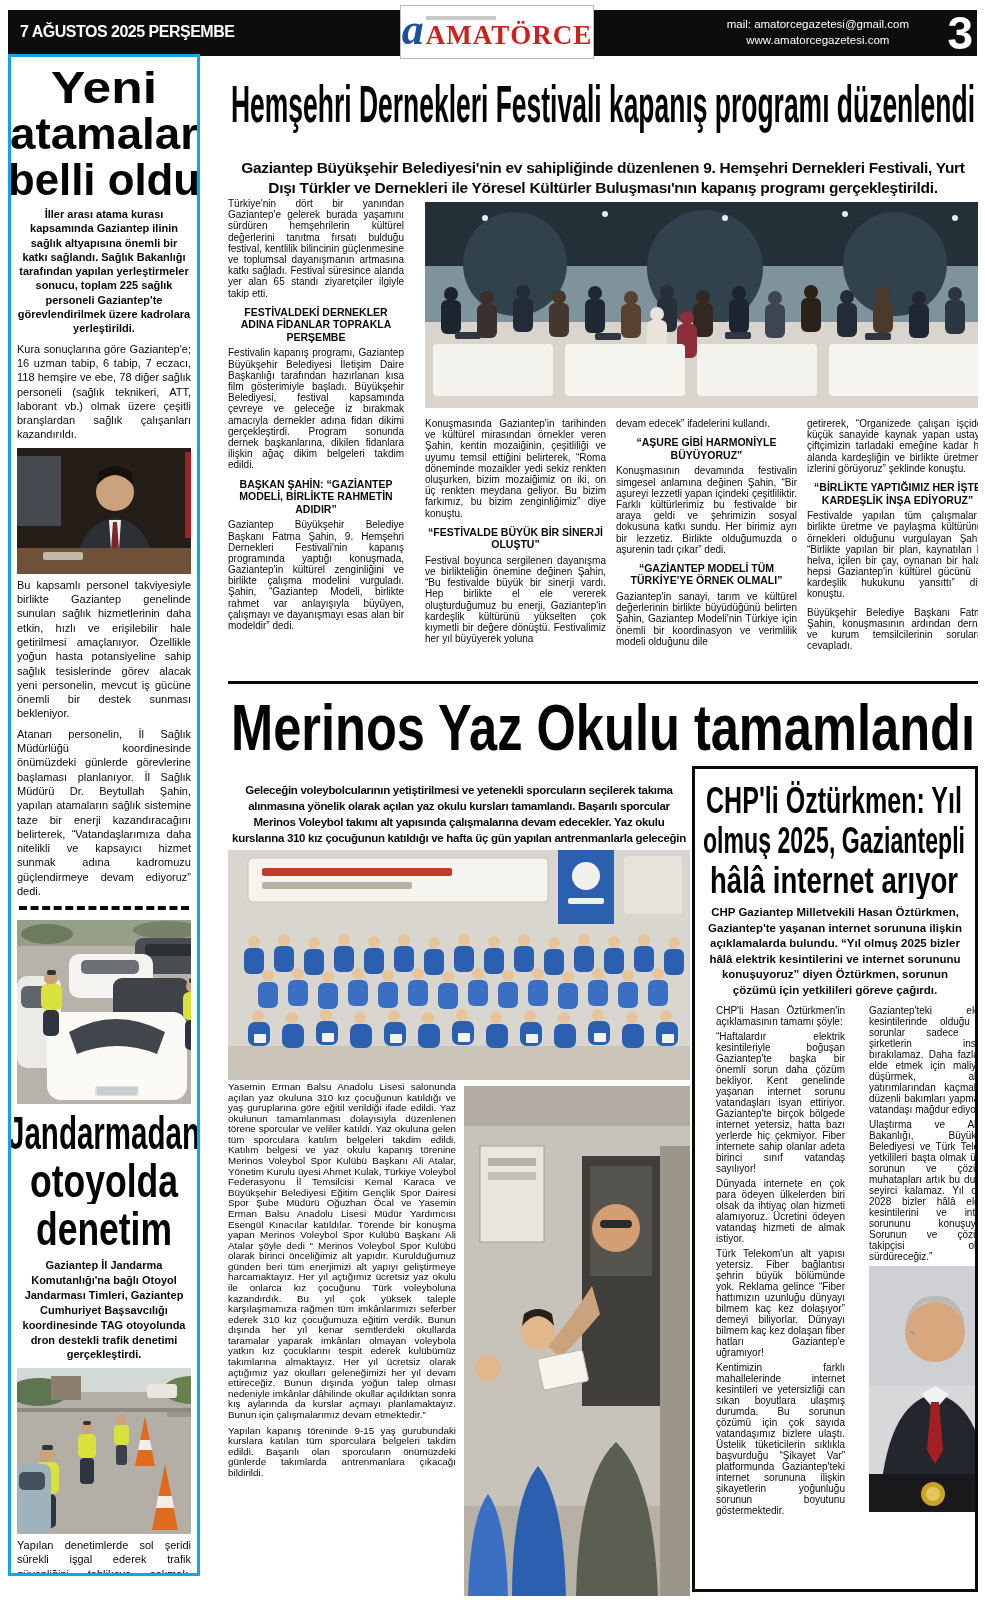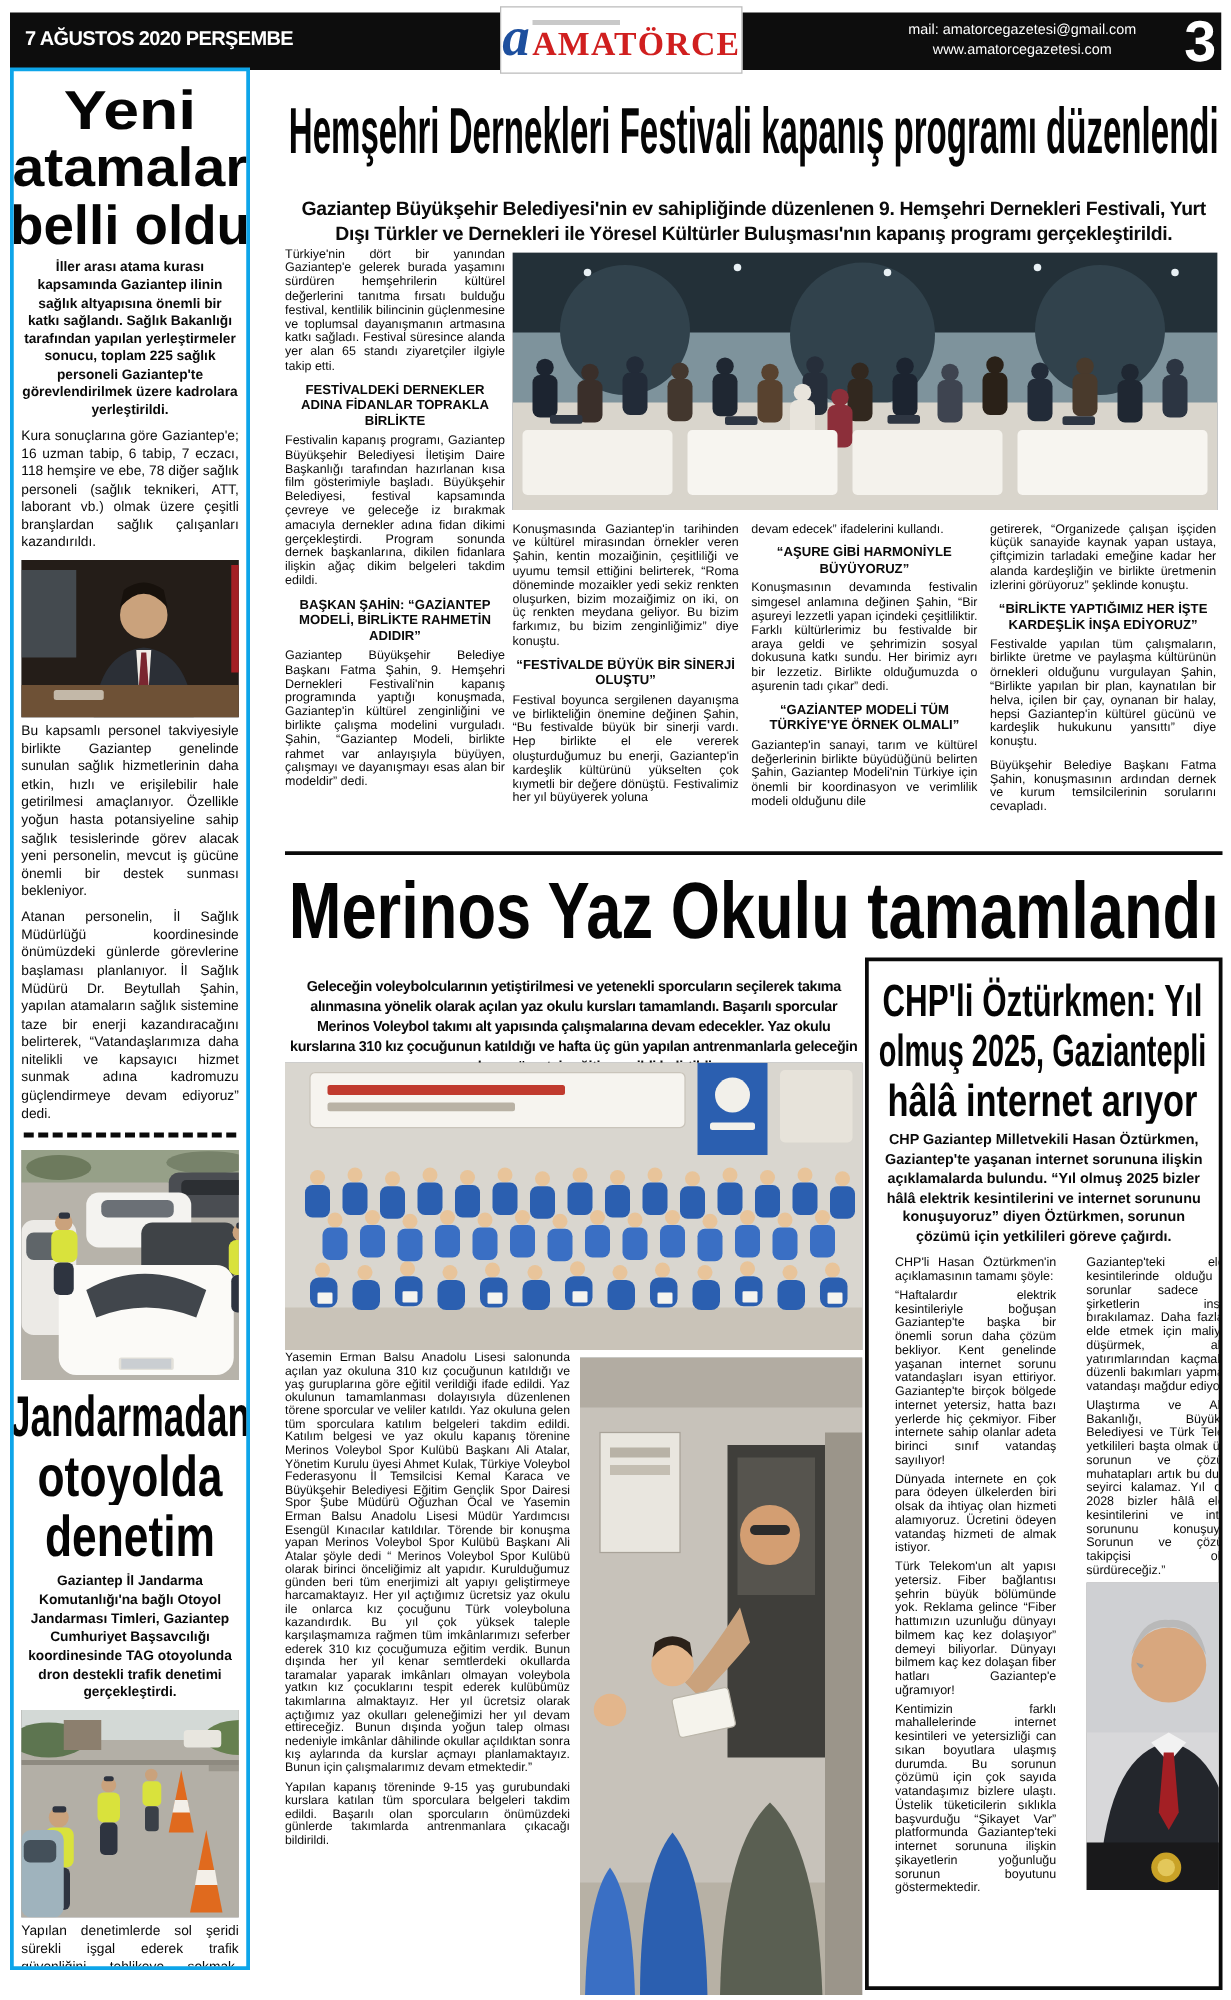--- a/index.html
+++ b/index.html
@@ -31,21 +31,21 @@
   .lead-ital{font-weight:700;font-size:11px;line-height:1.3;text-align:center;margin:4px 0 6px 0;}
   .lead-bold{font-weight:700;font-size:11px;line-height:1.35;text-align:center;margin:6px 0;}
   .lbody{font-size:11px;line-height:1.3;text-align:justify;margin:0 0 6px 0;}
   .dash-div{border-top:4px dashed #0a0a0a;margin:8px 2px 10px 2px;}
   .photo{overflow:hidden;background:#9a9a9a;margin:4px 0;}
   .photo svg{display:block;}
   
   .fest-headline{position:absolute;left:228px;top:72px;}
   .fest-subhead{position:absolute;left:232px;top:142px;width:742px;text-align:center;font-weight:700;
                 font-size:15.5px;letter-spacing:-0.3px;line-height:1.35;}
-  .fest-content{position:absolute;left:228px;top:198px;width:750px;height:480px;display:flex;gap:6px;overflow:hidden;}
+  .fest-content{position:absolute;left:228px;top:198px;width:750px;height:480px;display:flex;gap:21px;overflow:hidden;}
   .fcol{width:176px;flex:none;overflow:hidden;}
   .fest-right{flex:1;display:flex;flex-direction:column;}
   .fest-photo{width:564px;height:206px;flex:none;}
   .fest-cols{display:flex;gap:10px;margin-top:6px;height:266px;overflow:hidden;}
   .fest-cols .fcol{width:181px;}
   .fbody{font-size:10px;line-height:1.12;text-align:justify;margin:0 0 7px 0;}
   .fsub{font-size:10.5px;font-weight:700;text-align:center;line-height:1.2;margin:4px 0 4px 0;}
   .thick-rule{position:absolute;left:228px;top:681px;width:750px;border-top:3px solid #0a0a0a;}
   
   .mer-headline{position:absolute;left:228px;top:688px;}
@@ -65,21 +65,21 @@
   .chp-col{width:129px;flex:none;overflow:hidden;}
   .cbody{font-size:10px;line-height:1.1;text-align:justify;margin:0 0 4px 0;}
   .chp-photo{width:129px;height:246px;margin-top:4px;}
 </style>
 </head>
 <body>
 
 <div class="page">
 
   <header class="masthead">
-    <span class="mast-date">7 AĞUSTOS 2020 PERŞEMBE</span>
+    <span class="mast-date">7 AĞUSTOS 2025 PERŞEMBE</span>
     <div class="logo-box">
       <span class="logo-a">a</span>
       <span class="logo-wrap">
         <span class="logo-smudge"></span>
         <span class="logo-name">AMATÖRCE</span>
       </span>
     </div>
     <div class="mast-contact">
       <div>mail: amatorcegazetesi@gmail.com</div>
       <div>www.amatorcegazetesi.com</div>
@@ -211,21 +211,21 @@
     <div class="fest-headline">
       <svg class="cond hl-fest" width="750" height="62" viewBox="0 0 750 62">
           <text x="375" y="50" text-anchor="middle" textLength="744" lengthAdjust="spacingAndGlyphs">Hemşehri Dernekleri Festivali kapanış programı düzenlendi</text>
         </svg>
     </div>
     <p class="fest-subhead">Gaziantep Büyükşehir Belediyesi'nin ev sahipliğinde düzenlenen 9. Hemşehri Dernekleri Festivali, Yurt Dışı Türkler ve Dernekleri ile Yöresel Kültürler Buluşması'nın kapanış programı gerçekleştirildi.</p>
 
     <div class="fest-content">
       <div class="fcol">
         <p class="fbody">Türkiye'nin dört bir yanından Gaziantep'e gelerek burada yaşamını sürdüren hemşehrilerin kültürel değerlerini tanıtma fırsatı bulduğu festival, kentlilik bilincinin güçlenmesine ve toplumsal dayanışmanın artmasına katkı sağladı. Festival süresince alanda yer alan 65 standı ziyaretçiler ilgiyle takip etti.</p>
-        <p class="fsub">FESTİVALDEKİ DERNEKLER ADINA FİDANLAR TOPRAKLA BİRLİKTE</p>
+        <p class="fsub">FESTİVALDEKİ DERNEKLER ADINA FİDANLAR TOPRAKLA PERŞEMBE</p>
         <p class="fbody">Festivalin kapanış programı, Gaziantep Büyükşehir Belediyesi İletişim Daire Başkanlığı tarafından hazırlanan kısa film gösterimiyle başladı. Büyükşehir Belediyesi, festival kapsamında çevreye ve geleceğe iz bırakmak amacıyla dernekler adına fidan dikimi gerçekleştirdi. Program sonunda dernek başkanlarına, dikilen fidanlara ilişkin ağaç dikim belgeleri takdim edildi.</p>
         <p class="fsub">BAŞKAN ŞAHİN: “GAZİANTEP MODELİ, BİRLİKTE RAHMETİN ADIDIR”</p>
         <p class="fbody">Gaziantep Büyükşehir Belediye Başkanı Fatma Şahin, 9. Hemşehri Dernekleri Festivali'nin kapanış programında yaptığı konuşmada, Gaziantep'in kültürel zenginliğini ve birlikte çalışma modelini vurguladı. Şahin, “Gaziantep Modeli, birlikte rahmet var anlayışıyla büyüyen, çalışmayı ve dayanışmayı esas alan bir modeldir” dedi.</p>
       </div>
       <div class="fest-right">
         <div class="photo fest-photo">
           <svg width="564" height="206" viewBox="0 0 564 206">
             <defs>
               <g id="fp">
                   <circle cx="0" cy="0" r="7"></circle>

